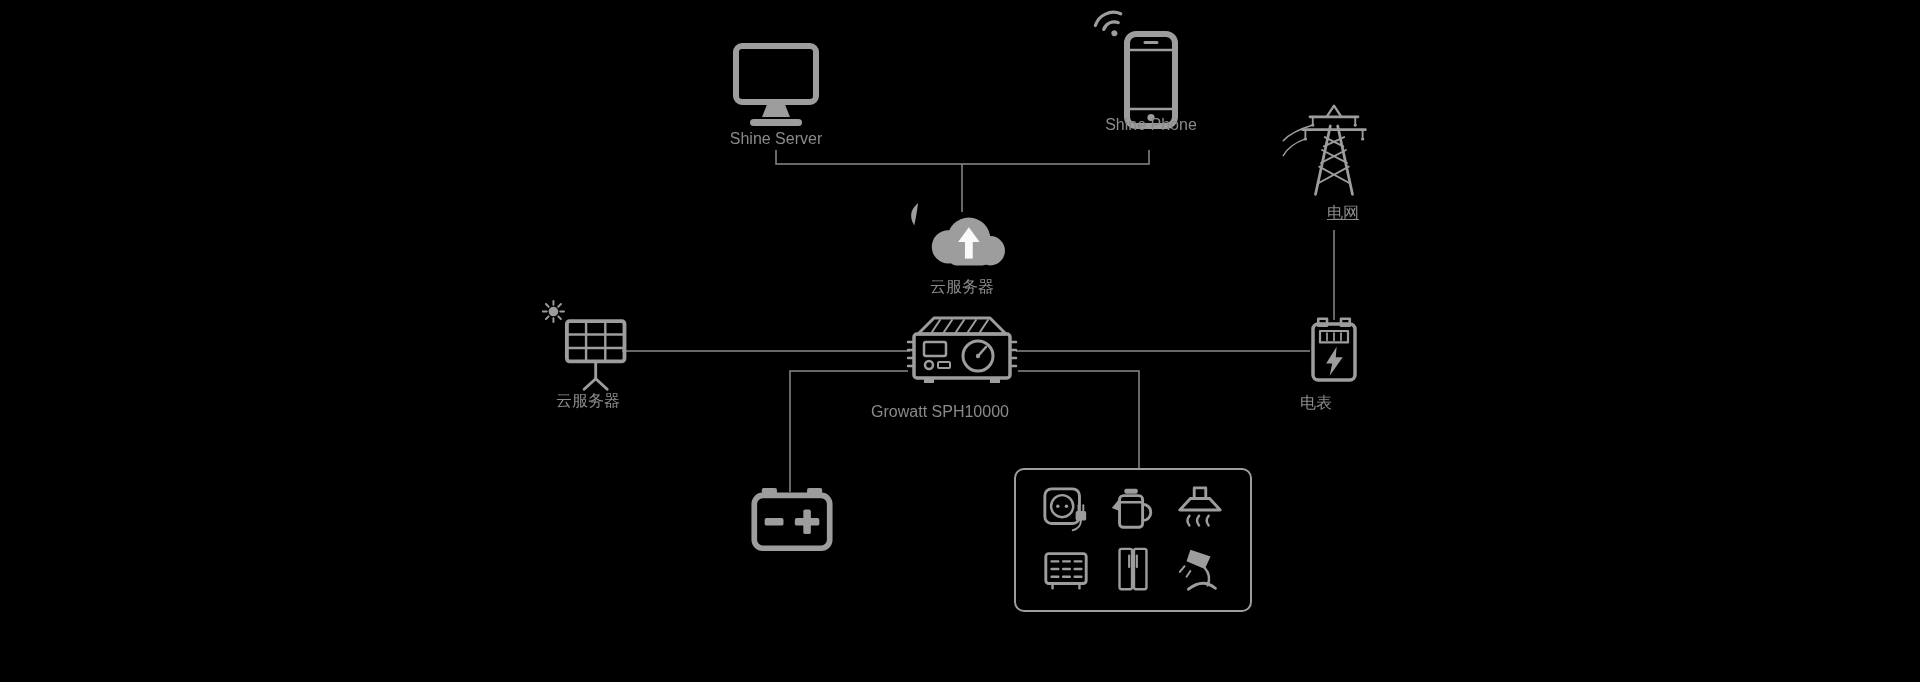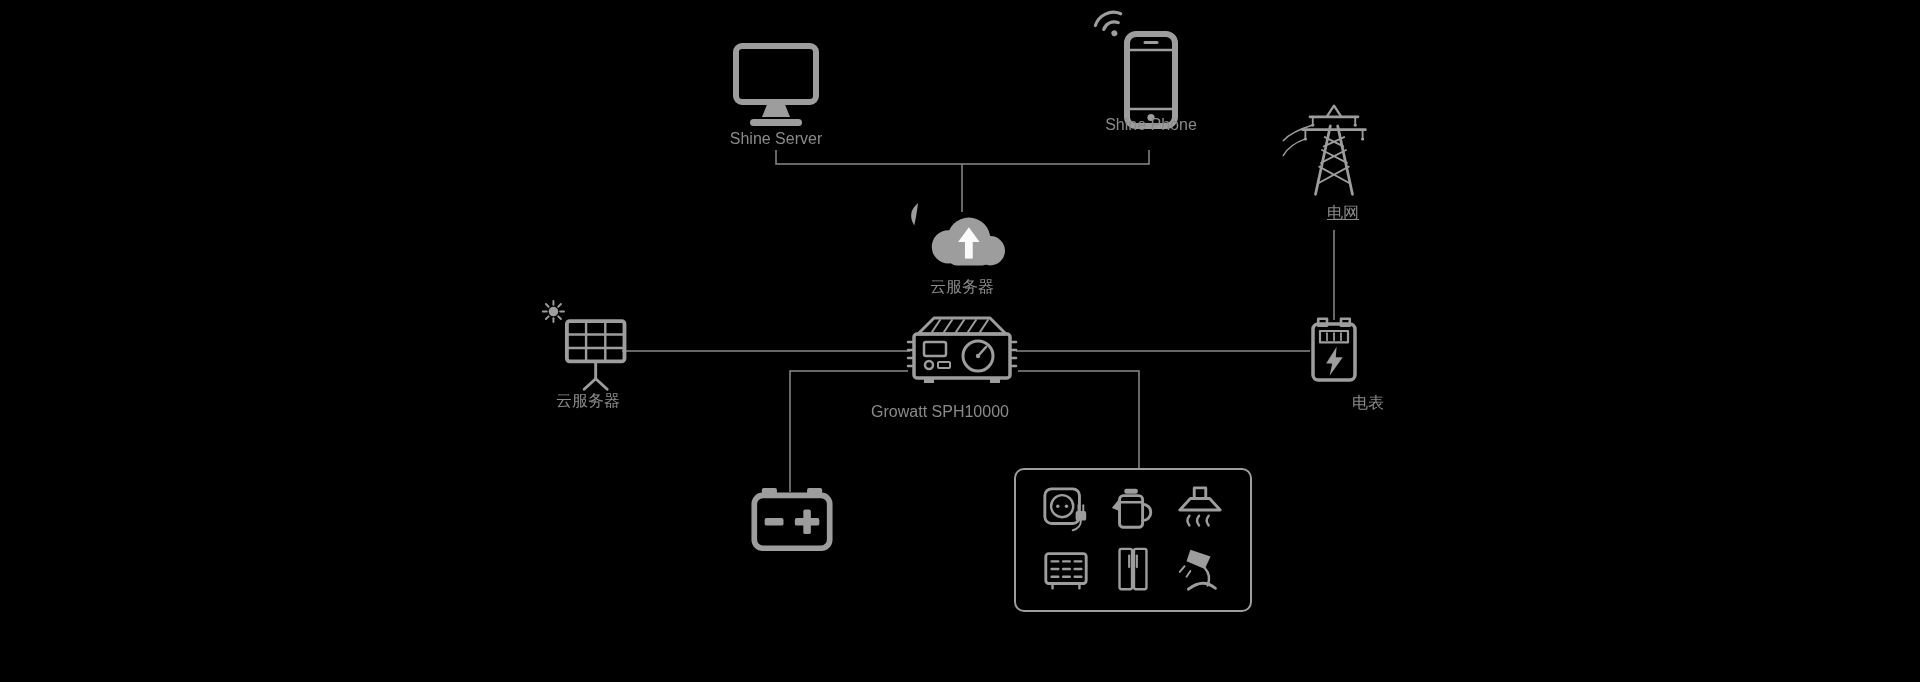--- a/index.html
+++ b/index.html
@@ -158,21 +158,21 @@
       <rect class="st" x="14" y="4" width="10" height="8" stroke-width="3"></rect>
       <rect class="st" x="40" y="4" width="10" height="8" stroke-width="3"></rect>
       <rect class="st" x="8" y="10" width="48" height="64" rx="6" stroke-width="4"></rect>
       <rect class="st" x="16" y="18" width="32" height="13" stroke-width="2.5"></rect>
       <line class="st" x1="24" y1="20.5" x2="24" y2="28.5" stroke-width="2"></line>
       <line class="st" x1="32" y1="20.5" x2="32" y2="28.5" stroke-width="2"></line>
       <line class="st" x1="40" y1="20.5" x2="40" y2="28.5" stroke-width="2"></line>
       <polygon class="fl" points="35,36 23,55 30,55 27,69 42,48 34,48"></polygon>
     </svg>
   </div>
-  <div class="lbl" style="left:1368px;top:394px;">电表</div>
+  <div class="lbl" style="left:1316px;top:394px;">电表</div>
 
   <div class="node" style="left:750px;top:486px;">
     <svg width="84" height="66" viewBox="0 0 88 70">
       <rect class="fl" x="12" y="2" width="16" height="10" rx="2"></rect>
       <rect class="fl" x="60" y="2" width="16" height="10" rx="2"></rect>
       <rect class="st" x="4" y="10" width="80" height="56" rx="9" stroke-width="6"></rect>
       <rect class="fl" x="15" y="34" width="20" height="8" rx="2"></rect>
       <rect class="fl" x="47" y="34" width="26" height="8" rx="2"></rect>
       <rect class="fl" x="56" y="25" width="8" height="26" rx="2"></rect>
     </svg>

